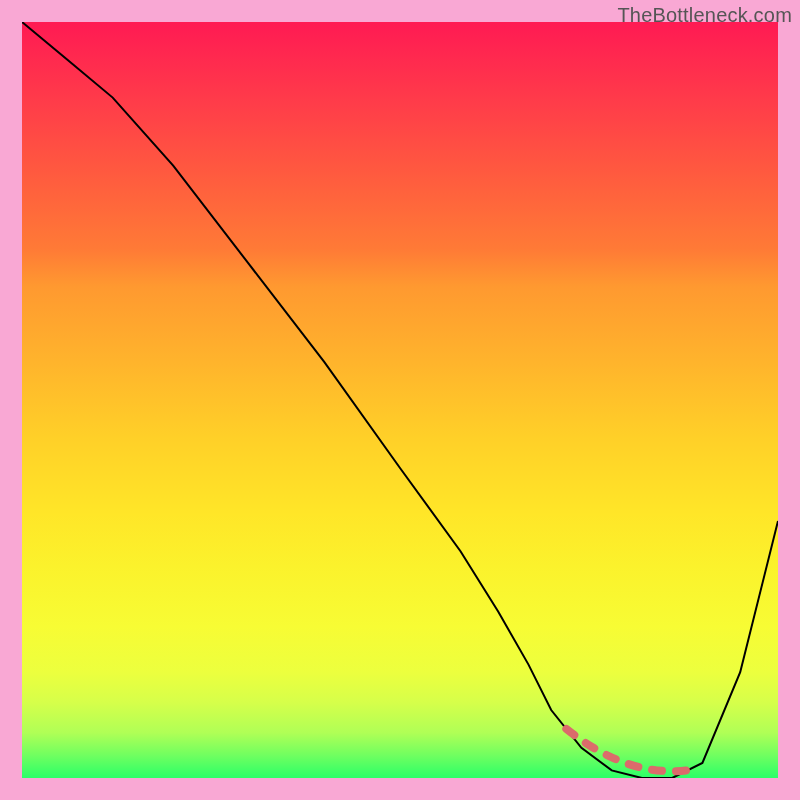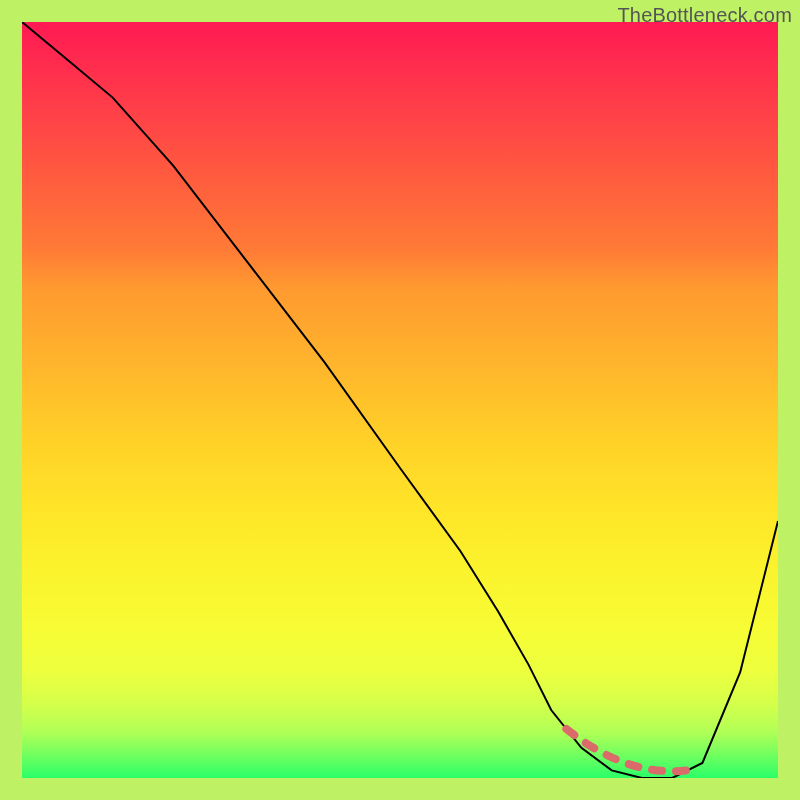--- a/index.html
+++ b/index.html
@@ -1,17 +1,17 @@
 <!DOCTYPE html>
 <html><head>
 <meta charset="utf-8">
 <style>
   * { margin: 0; padding: 0; box-sizing: border-box; }
   body { width: 800px; height: 800px; overflow: hidden; position: relative; font-family: Arial, sans-serif; }
-  .outer-frame { width: 800px; height: 800px; background: #bef264; position: relative; }
+  .outer-frame { width: 800px; height: 800px; background: #f9a8d4; position: relative; }
   .plot-area {
     position: absolute;
     left: 22px;
     top: 22px;
     width: 756px;
     height: 756px;
     background: linear-gradient(to bottom,
       #ff1a53 0%,
       #ff3a4a 10%,
       #ff5a3f 20%,

